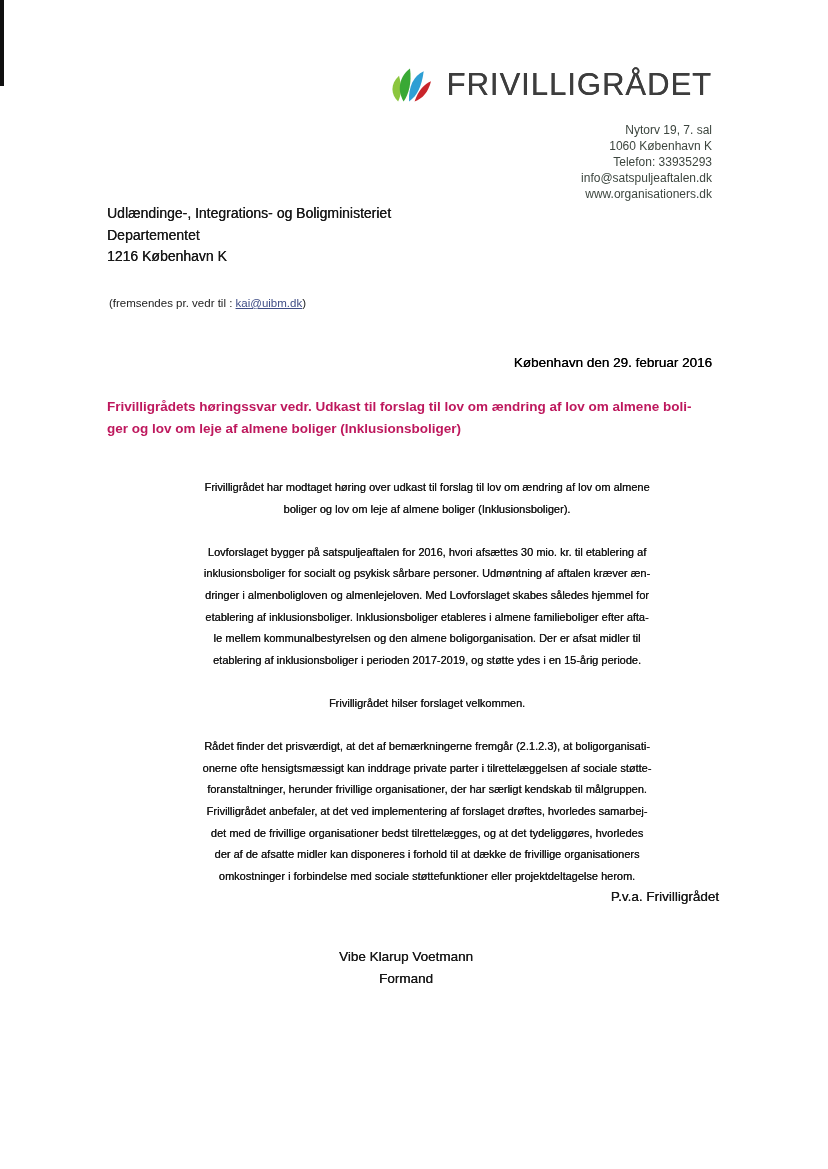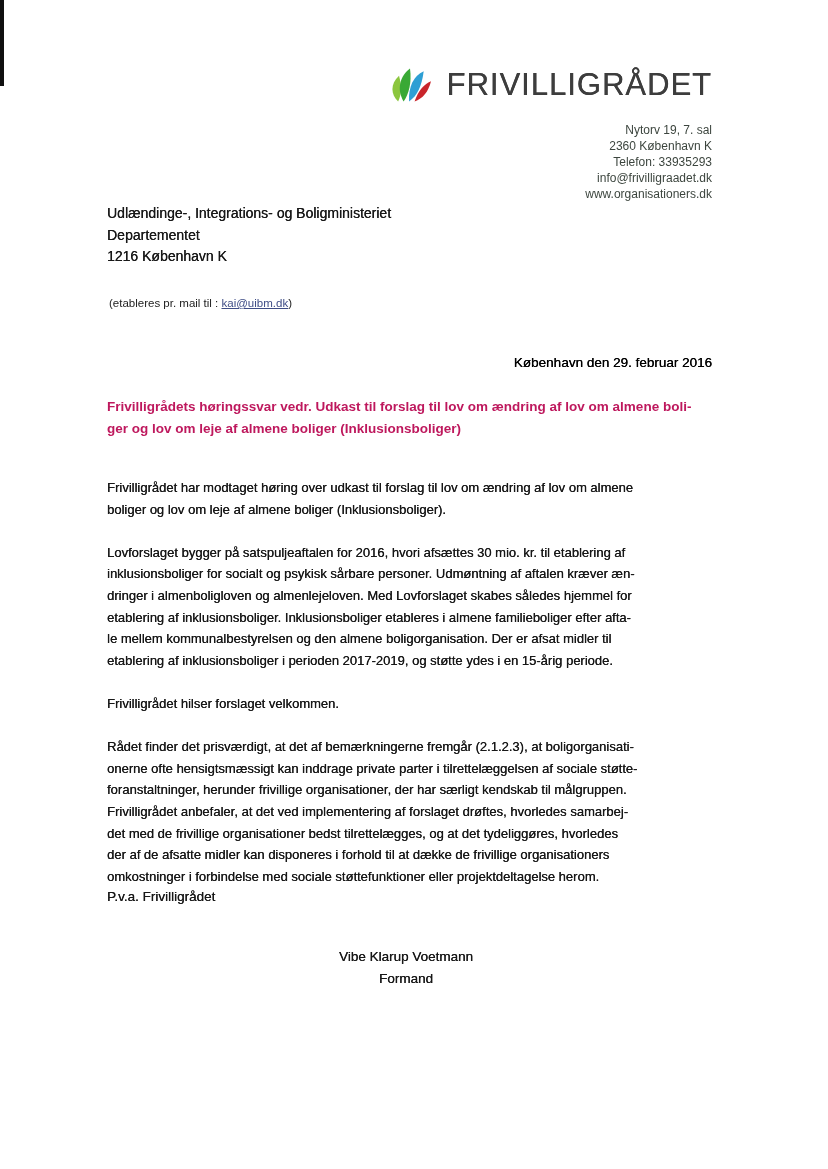--- a/index.html
+++ b/index.html
@@ -66,31 +66,32 @@
   .subject {
     position: absolute; top: 396px; left: 107px; width: 640px;
     font-size: 13.5px; line-height: 21.5px;
     font-weight: 700;
     white-space: pre-line;
     color: #be185d;
   }
 
   .body-block {
     position: absolute; top: 477px; left: 107px; width: 640px;
-    font-size: 13px; line-height: 21.6px;
+    font-size: 11px; line-height: 21.6px;
     color: #181818;
+    text-align: center;
   }
   .body-block p {
     margin: 0 0 21.6px 0;
     white-space: pre-line;
   }
 
   .signoff {
     position: absolute; top: 889px; left: 107px; width: 612px;
-    text-align: left;
+    text-align: right;
     font-size: 13.5px;
     color: #181818;
   }
 
   .signature-block {
     position: absolute; top: 946px; left: 100px; width: 612px;
     text-align: center;
     font-size: 13.5px; line-height: 21.5px;
     color: #181818;
   }
@@ -107,34 +108,34 @@
       <path d="M10 38 C2 31 1 19 11 10 C14 21 14 30 10 38 Z" fill="#8CC63E"></path>
       <path d="M16 38 C8 25 12 10 23 2 C25 17 22 30 16 38 Z" fill="#39A935"></path>
       <path d="M22 38 C21 22 27 10 38 5 C36 21 31 32 22 38 Z" fill="#2E9FD4"></path>
       <path d="M28 38 C32 27 38 19 46 16 C43 28 37 35 28 38 Z" fill="#C9252B"></path>
     </svg>
     <div class="logo-text txt">FRIVILLIGRÅDET</div>
   </div>
 
   <div class="sender-block">
     <div>Nytorv 19, 7. sal</div>
-    <div>2360 København K</div>
+    <div>1060 København K</div>
     <div>Telefon: 33935293</div>
-    <div>info@frivilligraadet.dk</div>
+    <div>info@satspuljeaftalen.dk</div>
     <div>www.organisationers.dk</div>
   </div>
 
   <div class="recipient-block txt">
     <div>Udlændinge-, Integrations- og Boligministeriet</div>
     <div>Departementet</div>
     <div>1216 København K</div>
   </div>
 
   <div class="mail-note">
-    <span>(etableres pr. mail til : </span><a class="email-link">kai@uibm.dk</a><span>)</span>
+    <span>(fremsendes pr. vedr til : </span><a class="email-link">kai@uibm.dk</a><span>)</span>
   </div>
 
   <div class="date-line txt">København den 29. februar 2016</div>
 
   <div class="subject">Frivilligrådets høringssvar vedr. Udkast til forslag til lov om ændring af lov om almene boli-
 ger og lov om leje af almene boliger (Inklusionsboliger)</div>
 
   <div class="body-block txt">
     <p>Frivilligrådet har modtaget høring over udkast til forslag til lov om ændring af lov om almene
 boliger og lov om leje af almene boliger (Inklusionsboliger).</p>

